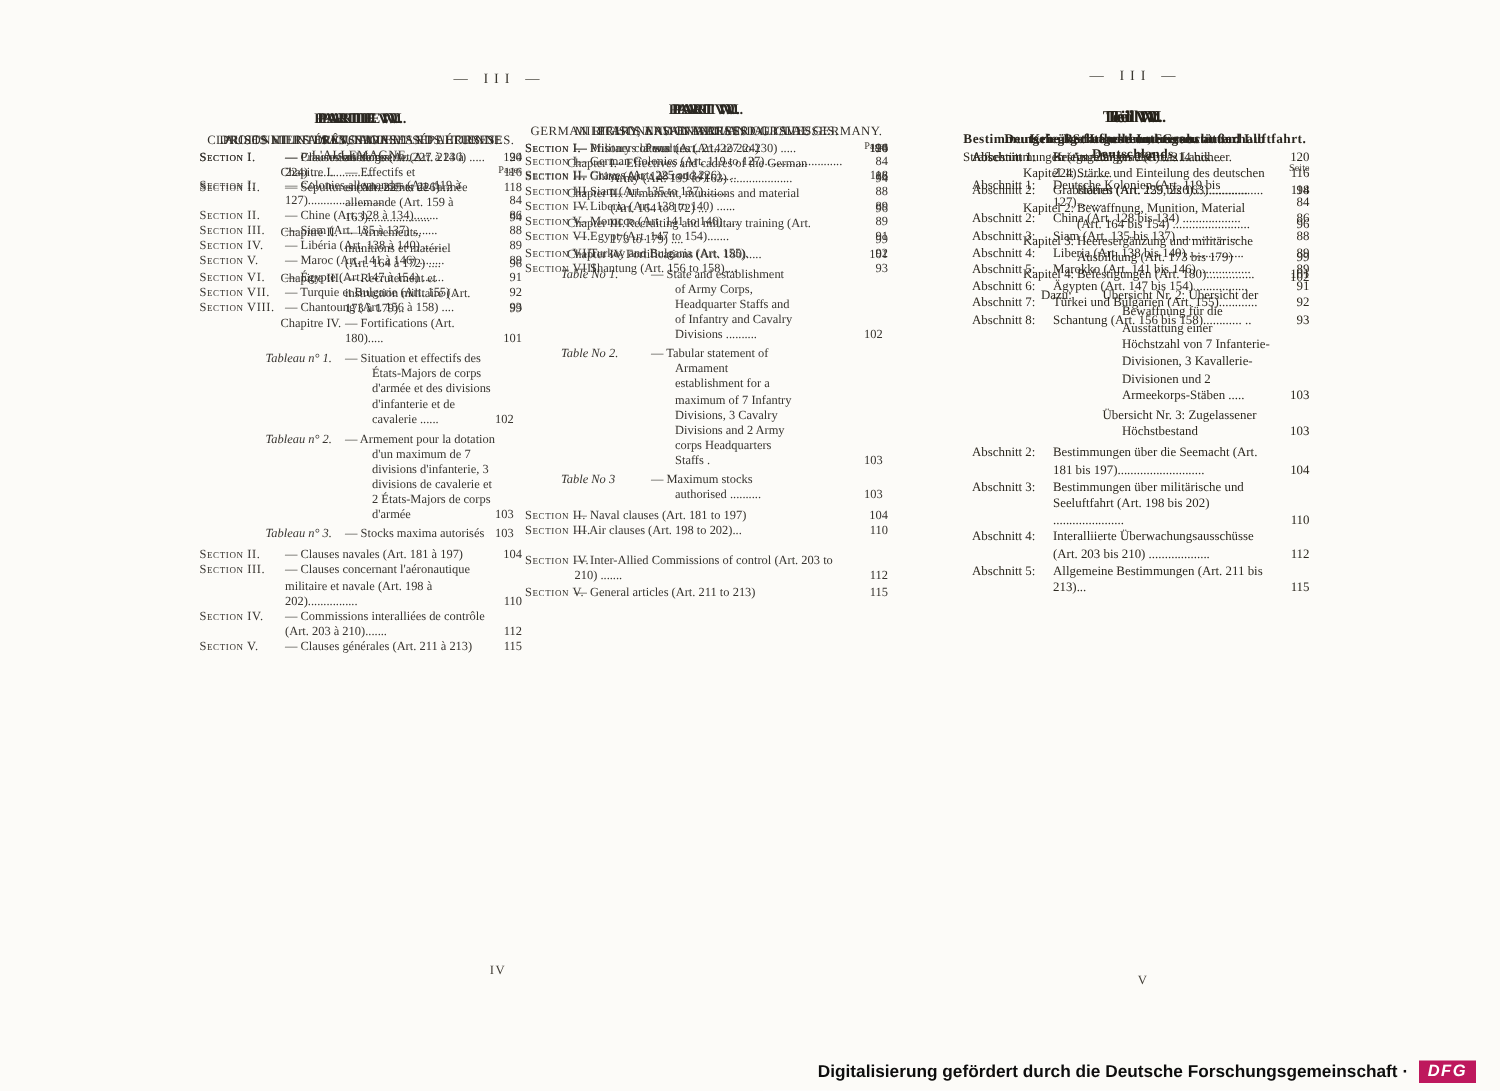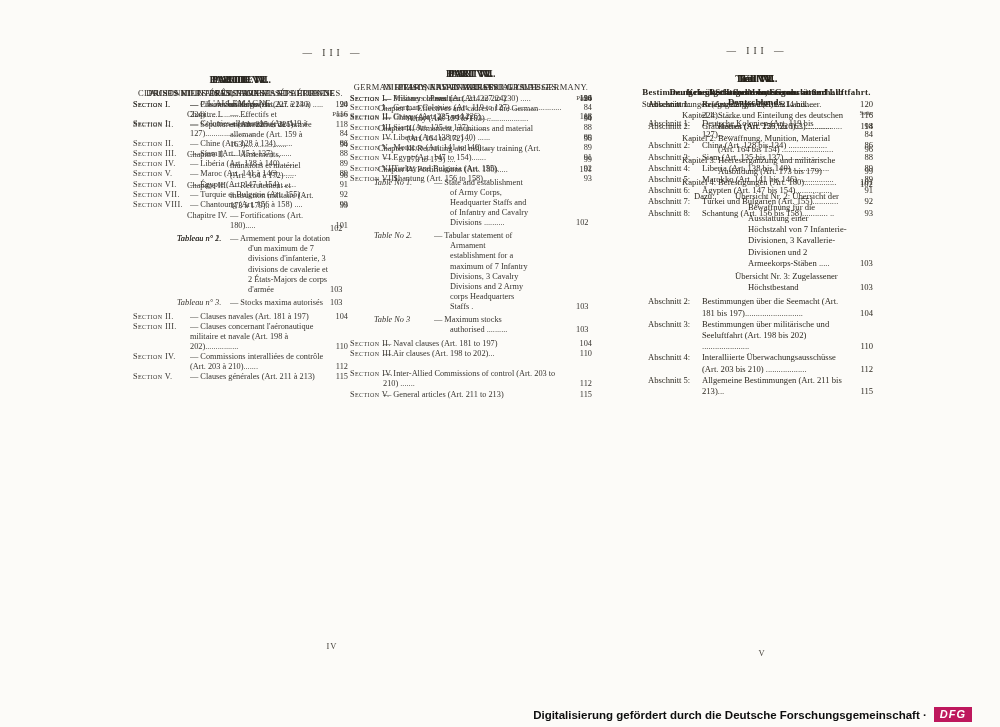--- a/index.html
+++ b/index.html
@@ -61,21 +61,21 @@
   .de .entry.g0{padding-left:62px;}
   .de .entry.g0 .lbl{left:8px;}
   .de .entry.g1{padding-left:78px;}
   .de .entry.g1 .lbl{left:42px;}
   .de .entry.g2{padding-left:108px;text-indent:-13px;margin-top:2px;}
   .de .entry.g2 .lbl{left:67px;}
   .de .entry.gplain{padding-left:2px;}
   .de .p5 .entries > .entry:nth-child(9){margin-top:3px;}
 
   
-  .banner{position:absolute;left:0;right:16px;bottom:0;height:25px;display:flex;align-items:center;justify-content:flex-end;gap:7px;padding-right:12px;font-family:"Liberation Sans","DejaVu Sans",sans-serif;}
+  .banner{position:absolute;left:0;right:4px;bottom:0;height:25px;display:flex;align-items:center;justify-content:flex-end;gap:7px;padding-right:12px;font-family:"Liberation Sans","DejaVu Sans",sans-serif;}
   .banner-text{font-size:11.5px;font-weight:bold;color:#0e0e0e;}
   .dfg-logo{display:inline-block;background:#be185d;color:#ffffff;font-weight:bold;font-style:italic;font-size:11px;letter-spacing:1px;line-height:15px;padding:0 6px;}
 </style>
 </head>
 <body>
 
 <div class="canvas">
   <div class="page-head" id="lp-head">— III —</div>
   <div class="page-head" id="rp-head">— III —</div>
 
@@ -97,21 +97,21 @@
       </div>
       <div class="part p5">
         <div class="part-title">PARTIE V.</div>
         <div class="part-sub">CLAUSES MILITAIRES, NAVALES ET AÉRIENNES.</div>
         <div class="entries">
           <div class="entry section"><span class="lbl">Section I.</span><span class="txt">— Clauses militaires..............</span><span class="pg">94</span></div>
           <div class="entry chapter"><span class="lbl">Chapitre I.</span><span class="txt">— Effectifs et encadrements de l'armée allemande (Art. 159 à 163)....................</span><span class="pg">94</span></div>
           <div class="entry chapter"><span class="lbl">Chapitre II.</span><span class="txt">— Armements, munitions et matériel (Art. 164 à 172) ....</span><span class="pg">96</span></div>
           <div class="entry chapter"><span class="lbl">Chapitre III.</span><span class="txt">— Recrutement et instruction militaire (Art. 173 à 179)..</span><span class="pg">99</span></div>
           <div class="entry chapter"><span class="lbl">Chapitre IV.</span><span class="txt">— Fortifications (Art. 180).....</span><span class="pg">101</span></div>
-          <div class="entry table"><span class="lbl">Tableau n° 1.</span><span class="pg">102</span></div>
+          <div class="entry table"><span class="lbl">Tableau n° 1.</span><span class="txt">— Situation et effectifs des États-Majors de corps d'armée et des divisions d'infanterie et de cavalerie ......</span><span class="pg">102</span></div>
           <div class="entry table"><span class="lbl">Tableau n° 2.</span><span class="txt">— Armement pour la dotation d'un maximum de 7 divisions d'infanterie, 3 divisions de cavalerie et 2 États-Majors de corps d'armée</span><span class="pg">103</span></div>
           <div class="entry table"><span class="lbl">Tableau n° 3.</span><span class="txt">— Stocks maxima autorisés</span><span class="pg">103</span></div>
           <div class="entry section"><span class="lbl">Section II.</span><span class="txt">— Clauses navales (Art. 181 à 197)</span><span class="pg">104</span></div>
           <div class="entry section"><span class="lbl">Section III.</span><span class="txt">— Clauses concernant l'aéronautique militaire et navale (Art. 198 à 202)................</span><span class="pg">110</span></div>
           <div class="entry section"><span class="lbl">Section IV.</span><span class="txt">— Commissions interalliées de contrôle (Art. 203 à 210).......</span><span class="pg">112</span></div>
           <div class="entry section"><span class="lbl">Section V.</span><span class="txt">— Clauses générales (Art. 211 à 213)</span><span class="pg">115</span></div>
         </div>
       </div>
       <div class="part p6">
         <div class="part-title">PARTIE VI.</div>

